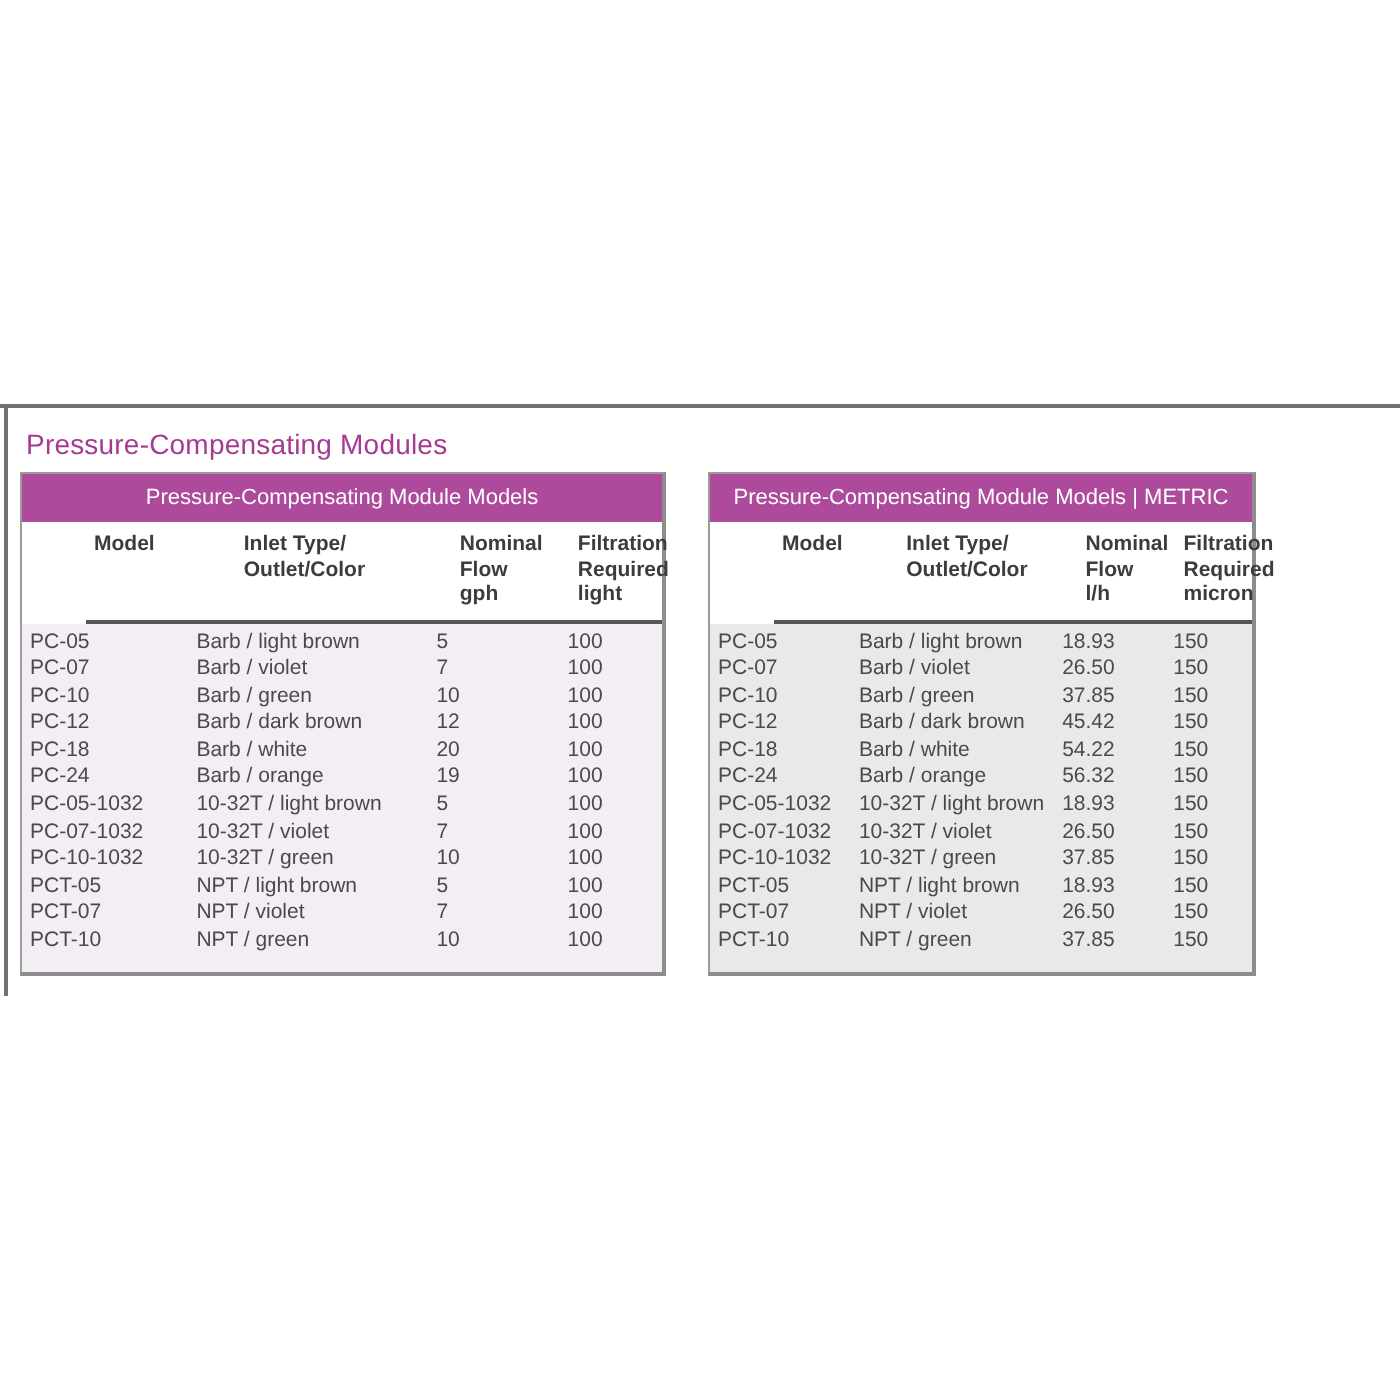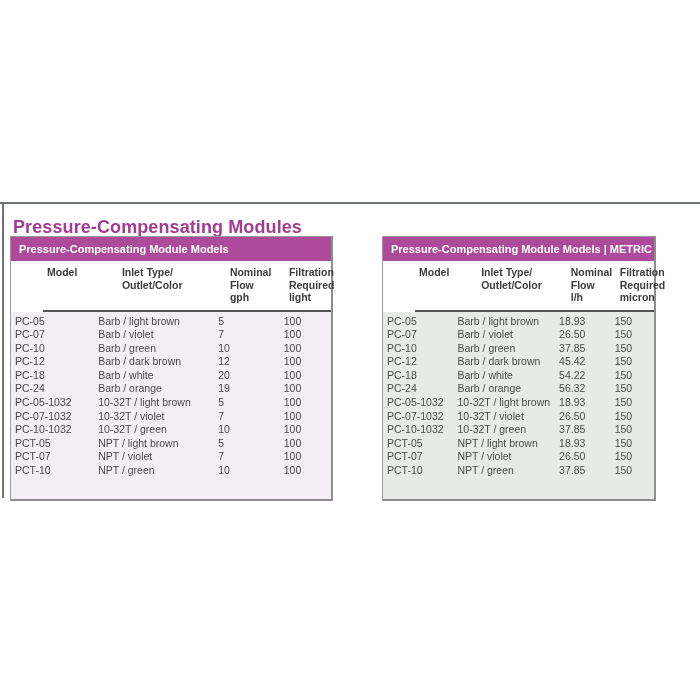--- a/index.html
+++ b/index.html
@@ -5,49 +5,49 @@
   html,body{margin:0;padding:0;}
   body{
     width:700px;height:700px;background:#ffffff;position:relative;
     font-family:"Liberation Sans", sans-serif;
     -webkit-font-smoothing:antialiased;
   }
   .frame-top{position:absolute;top:202px;left:0;width:700px;height:2px;background:var(--frame-line);}
   .frame-left{position:absolute;top:202px;left:2px;width:2px;height:296px;background:var(--frame-line);}
   .page-title{
     position:absolute;top:205px;left:13px;
-    font-size:18px;font-weight:bold;color:var(--accent-magenta);
+    font-size:14px;font-weight:normal;color:var(--accent-magenta);
     letter-spacing:0.1px;
   }
   .tbl{
     position:absolute;top:236px;
     border:1px solid #9b9b9b;border-right:2px solid #8d8d8d;border-bottom:2px solid #8d8d8d;
     box-sizing:border-box;
   }
   .tbl-1{left:10px;width:323px;}
-  .tbl-2{left:382px;width:274px;}
+  .tbl-2{left:354px;width:274px;}
   .tbl-title{
     background:var(--header-bar);color:#ffffff;
-    font-size:11px;font-weight:bold;
+    font-size:11px;font-weight:normal;
     padding:6px 8px 5px 8px;line-height:13px;
-    white-space:nowrap;overflow:hidden;
+    white-space:nowrap;overflow:hidden;text-align:center;
   }
   .tbl-cols{
     display:grid;grid-template-columns:26% 37.5% 20.5% 16%;
     background:#ffffff;color:#3c3c3c;
     font-size:10.5px;font-weight:bold;line-height:12.5px;
     padding:5px 0 6px 0;min-height:37px;
     border-bottom:2px solid #565656;
     margin-left:32px;
   }
   .tbl-cols > div{padding-left:4px;box-sizing:border-box;}
   .tbl-body{
     background:var(--body-bg);
     font-size:10.5px;color:#4a4a4a;
-    padding:3px 0 21px 0;
+    padding:3px 0 8px 0;
   }
   .t-row{
     display:grid;grid-template-columns:26% 37.5% 20.5% 16%;
     line-height:13.6px;height:13.6px;white-space:nowrap;
   }
   .t-cell{padding-left:4px;box-sizing:border-box;overflow:hidden;}
 </style>
 </head>
 <body style="--accent-magenta: #a63a92; --header-bar: #ad4a9c; --frame-line: #6d7371;">
 

